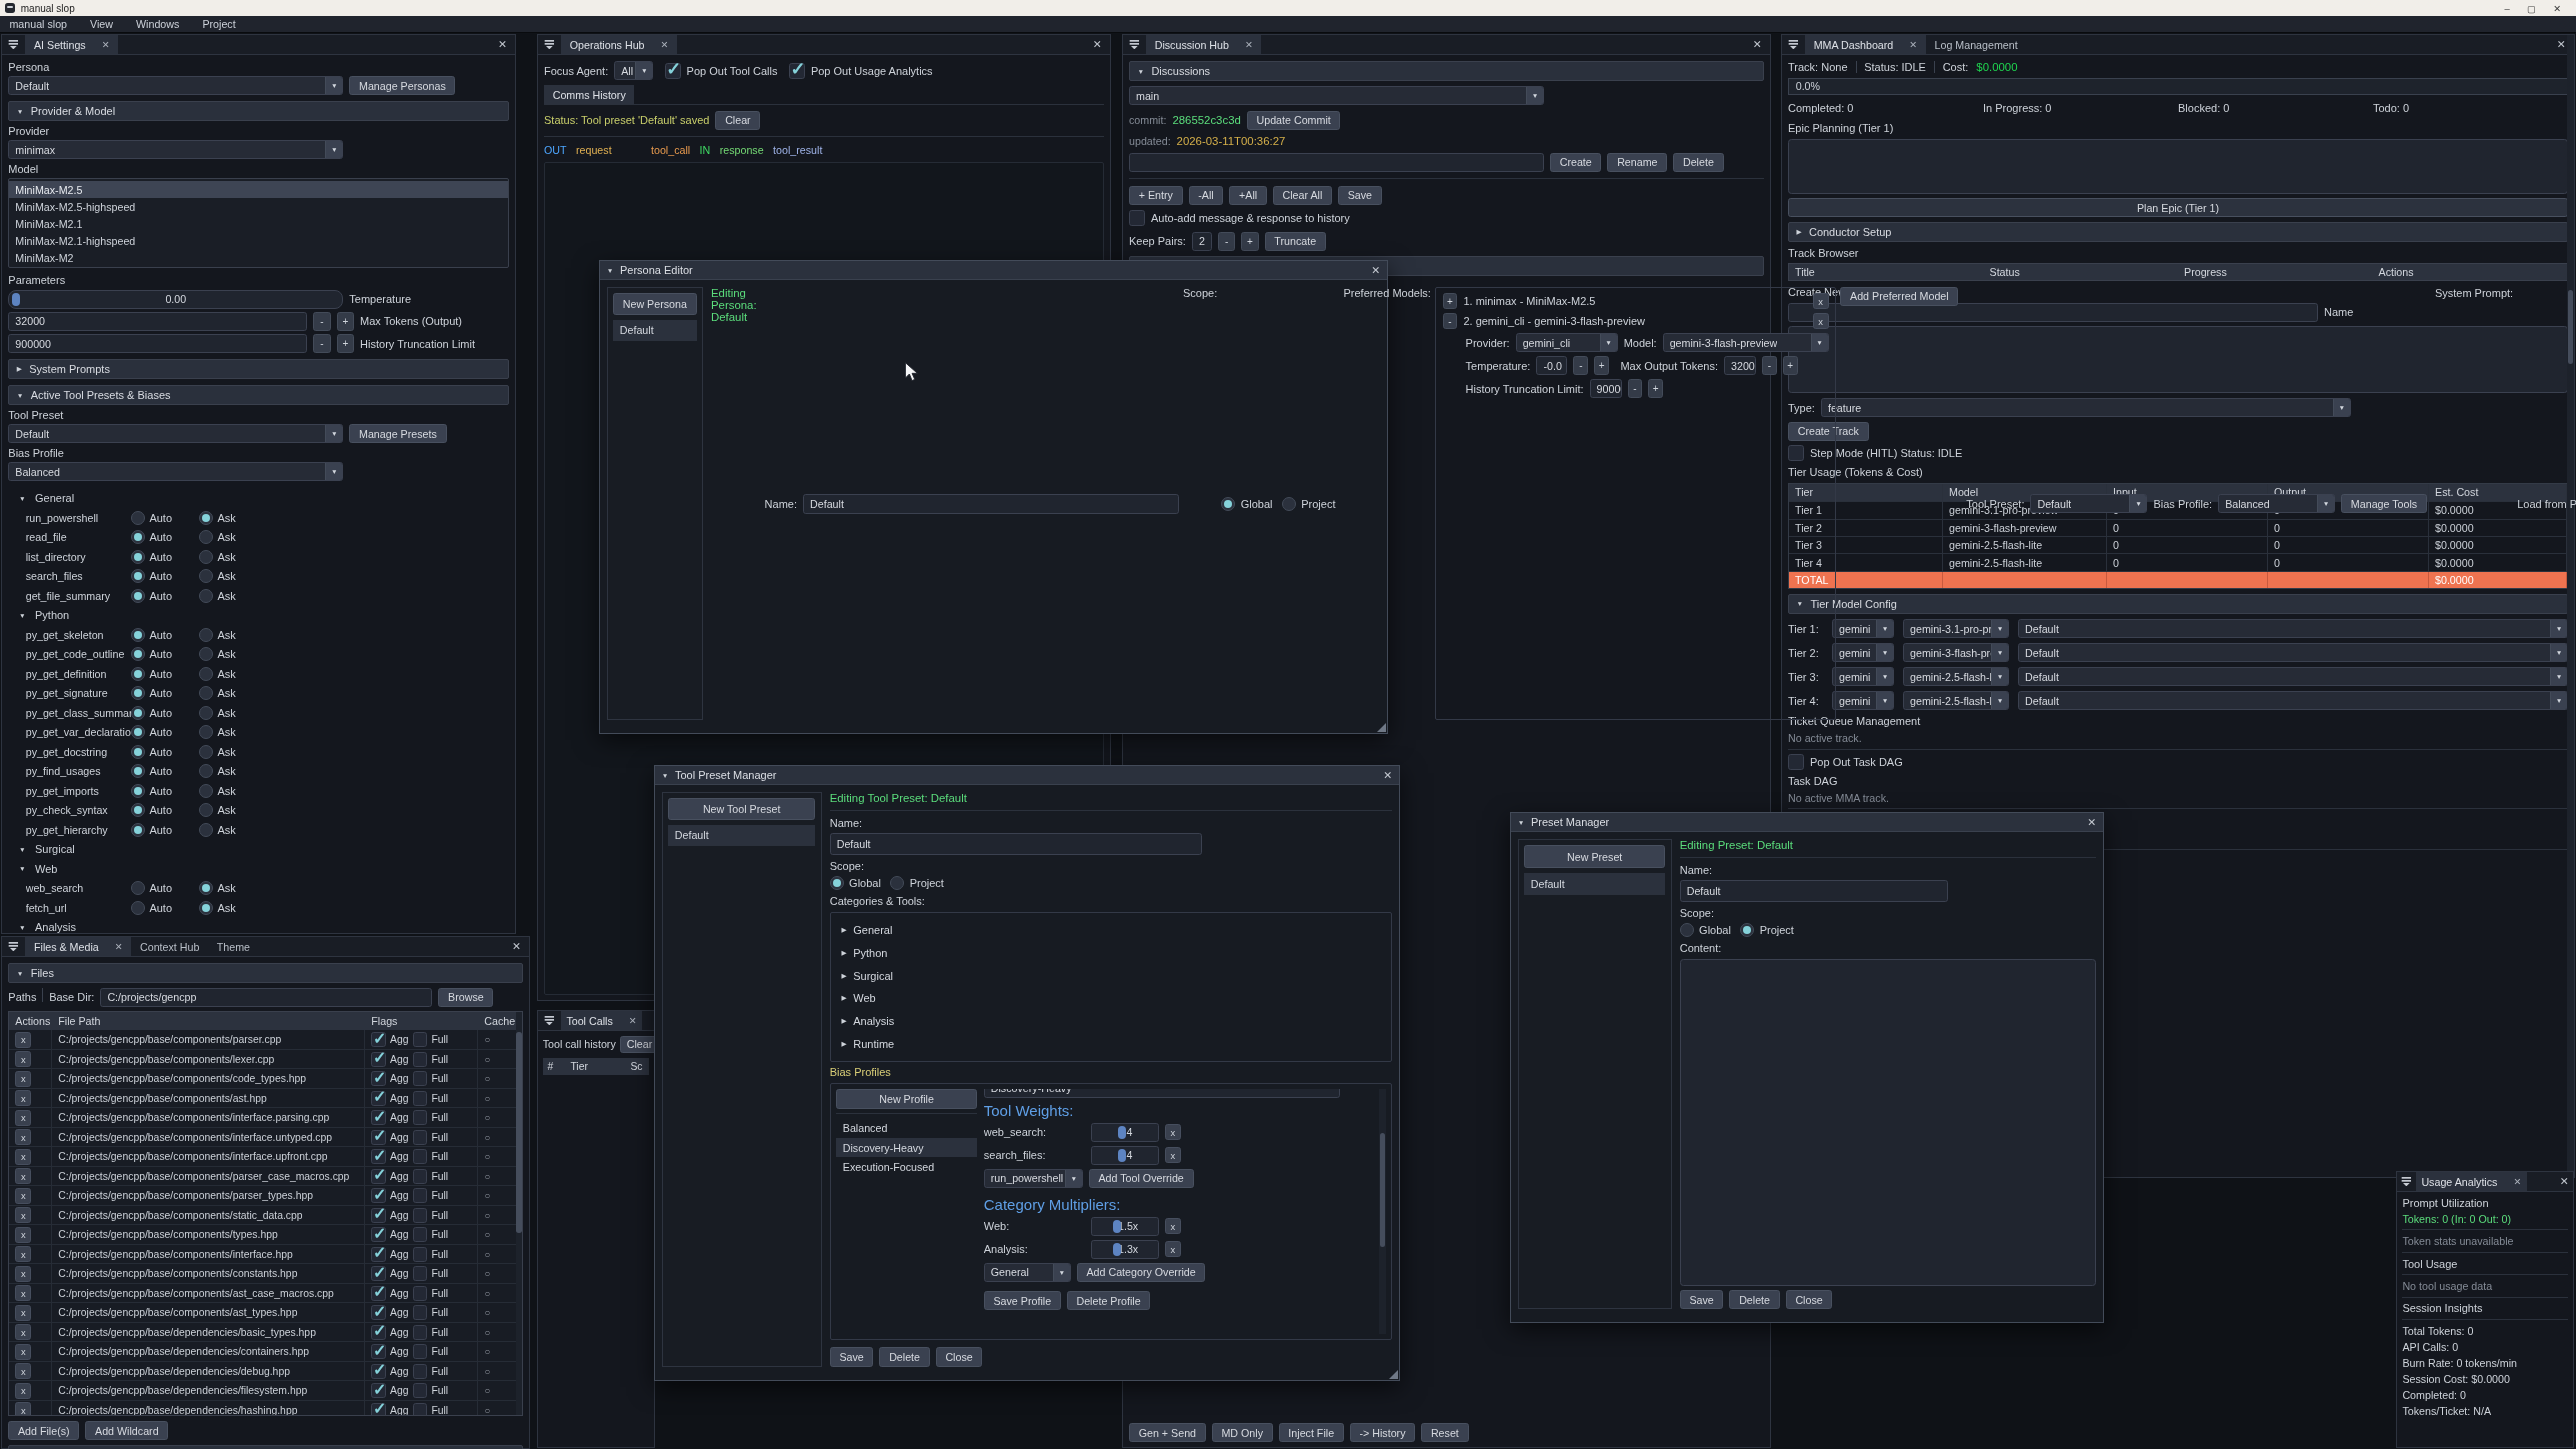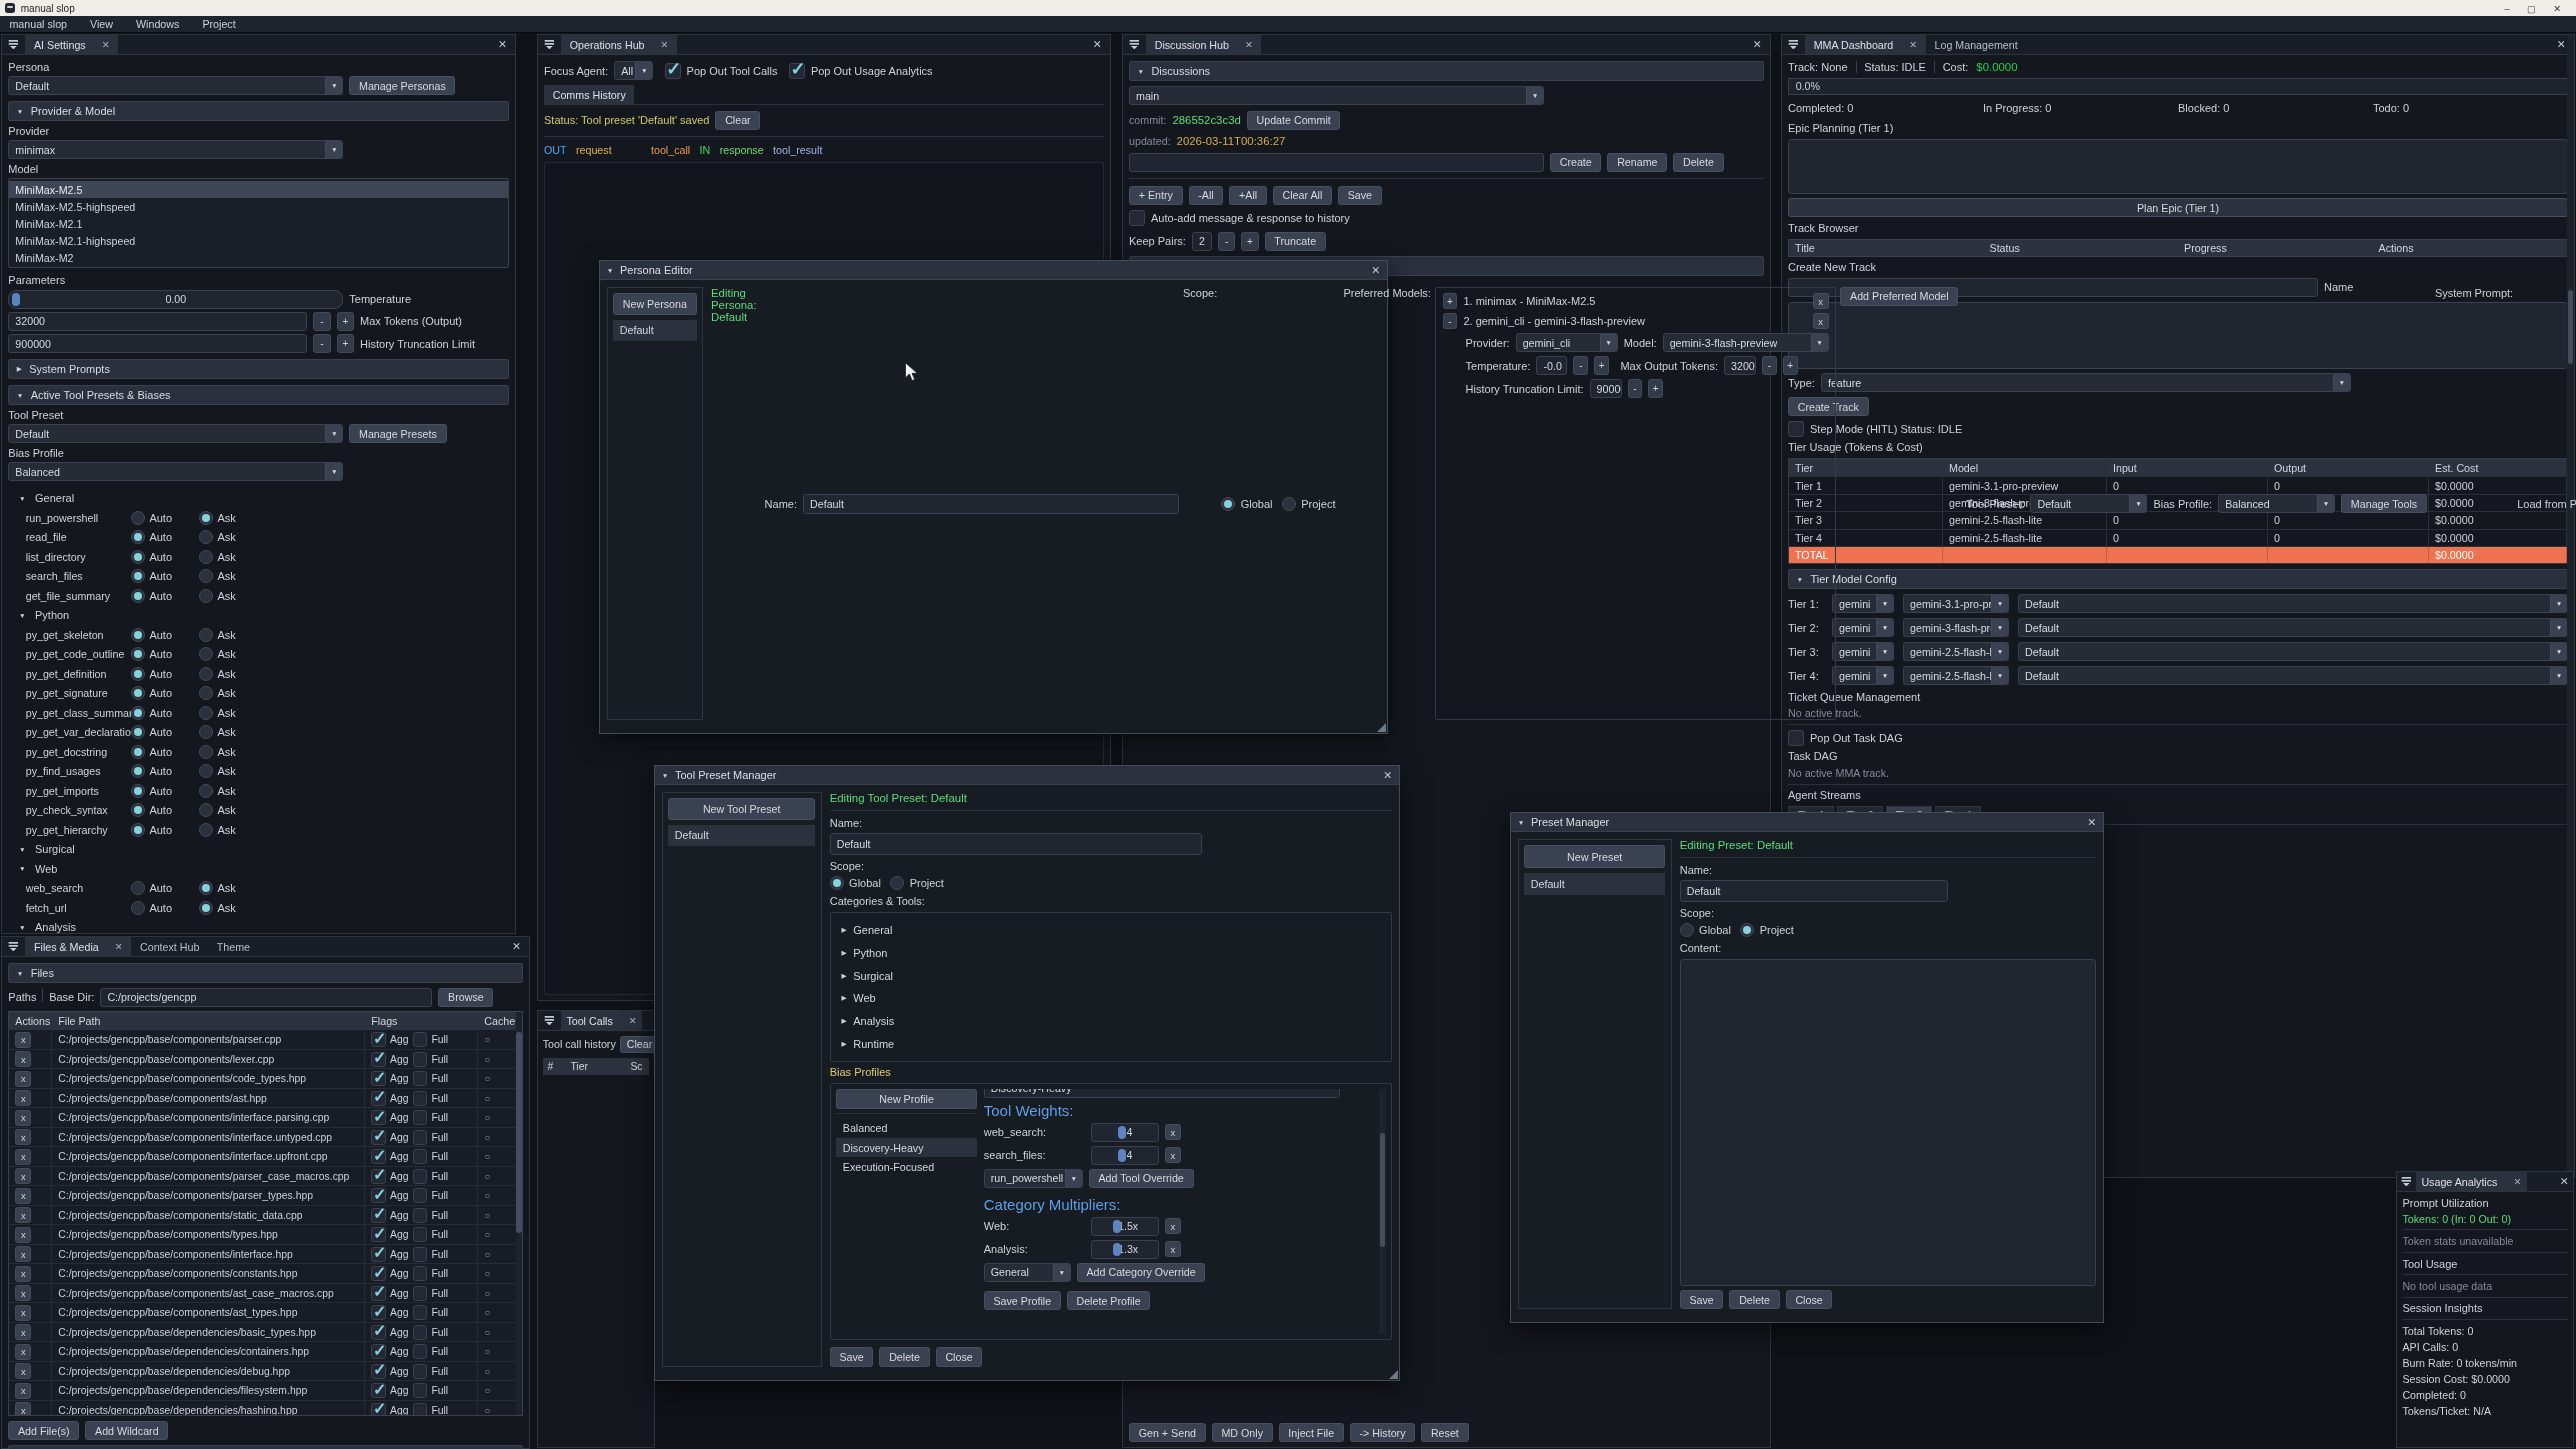--- a/index.html
+++ b/index.html
@@ -662,20 +662,24 @@
       <div style="display:grid;grid-template-columns:1fr 1fr 1fr 1fr;height:17.4px;align-items:center;" data-name="ticket-counters">
 
       <span class="lbl" data-name="counter">Completed:  0</span>
           <span class="lbl" data-name="counter">In Progress:  0</span>
           <span class="lbl" data-name="counter">Blocked:  0</span>
           <span class="lbl" data-name="counter">Todo:  0</span>
         </div>
       <span class="lbl" data-name="epic-planning-label">Epic Planning (Tier 1)</span>
       <div class="textarea" style="height:55px;" data-name="epic-planning-textarea"></div>
       <span class="btn wide" data-name="plan-epic-button">Plan Epic (Tier 1)</span>
+      <div class="sect" data-name="section-conductor-setup">
+          <span class="tri right" data-name="chevron-right-icon"></span>
+          <span>Conductor Setup</span>
+        </div>
       <span class="lbl" data-name="track-browser-label">Track Browser</span>
       <div style="display:grid;grid-template-columns:1fr 1fr 1fr 1fr;background:#2c323e;border:0.7px solid #3a404d;height:18px;align-items:center;font-size:10.7px;" data-name="track-browser-header">
 
       <span style="padding-left:6px;" data-name="column-header">Title</span>
           <span style="padding-left:6px;" data-name="column-header">Status</span>
           <span style="padding-left:6px;" data-name="column-header">Progress</span>
           <span style="padding-left:6px;" data-name="column-header">Actions</span>
         </div>
       <span class="lbl" data-name="create-track-label">Create New Track</span>
       <div class="row">

